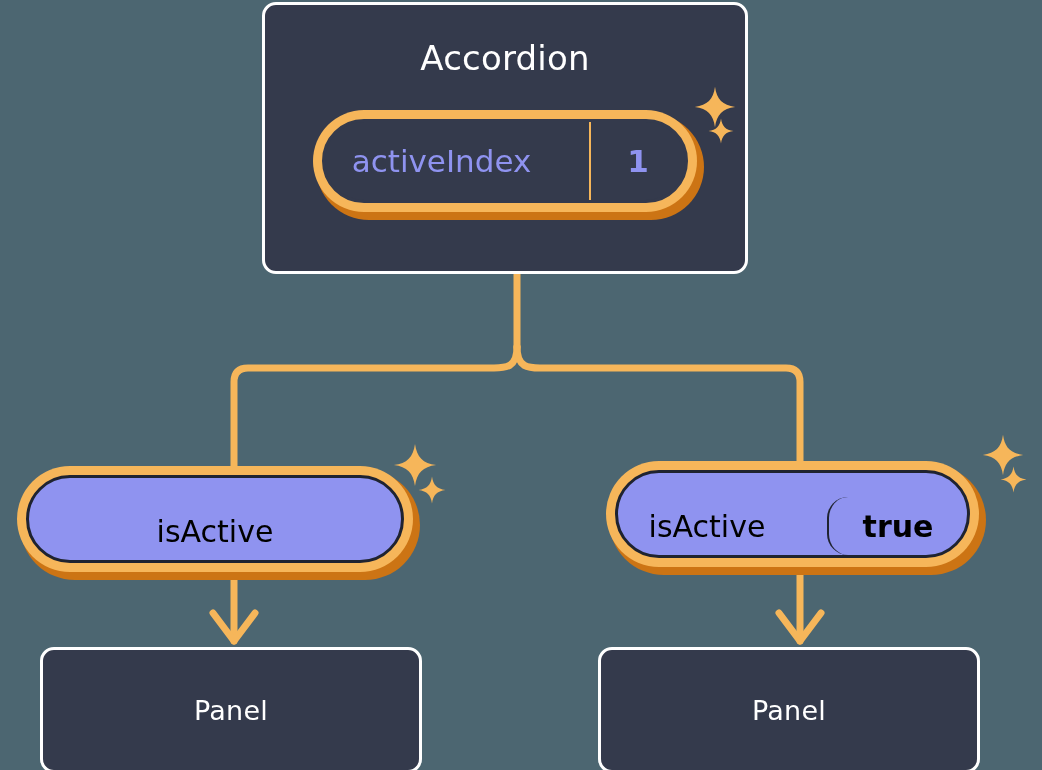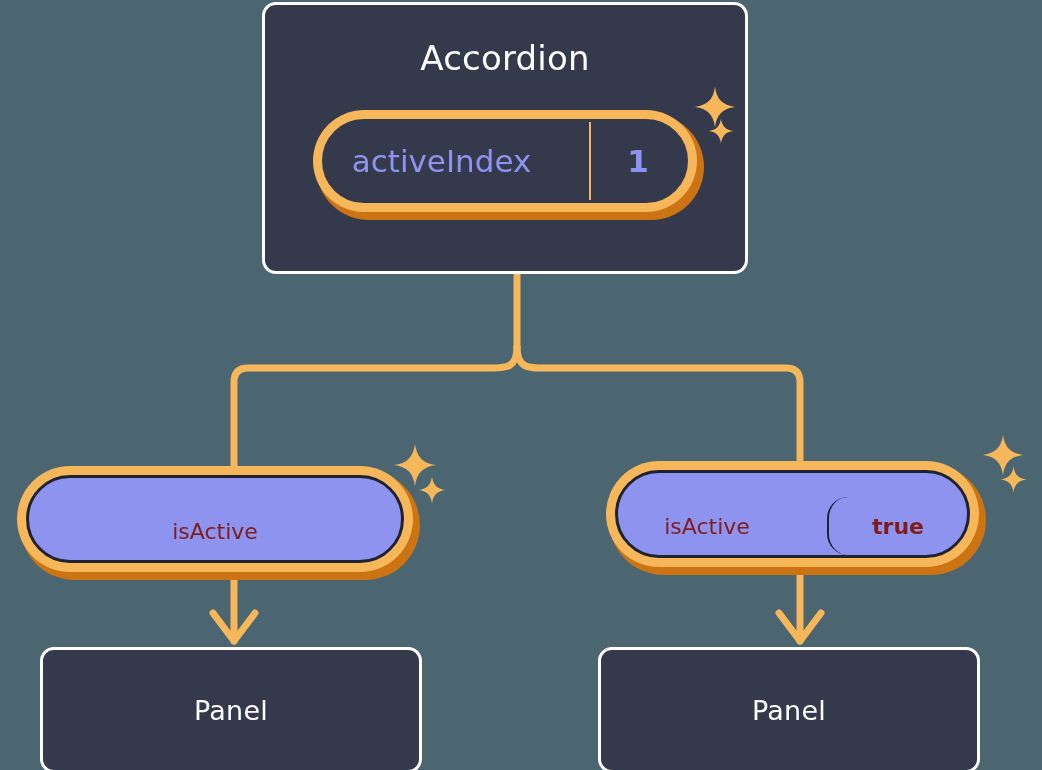--- a/index.html
+++ b/index.html
@@ -114,21 +114,21 @@
   #pill-active-index .prop-value {
     flex: 0 0 96px;
     border-left: 2px solid #f6b65a;
   }
 
   
   .pill-leaf {
     height: 88px;
     background: #8f93f0;
   }
-  .pill-leaf .prop-cell { color: #7f1d1d; font-size: 22px; margin-top: 24px; }
+  .pill-leaf .prop-cell { color: #000000; font-size: 30px; margin-top: 24px; }
   .pill-leaf .prop-key   { flex: 1 1 auto; }
   .pill-leaf .prop-value {
     flex: 0 0 150px;
     border-left: 2px solid #1f2330;
   }
 
   #pill-is-active-false {
     left: 26px;
     top: 475px;
     width: 378px;

